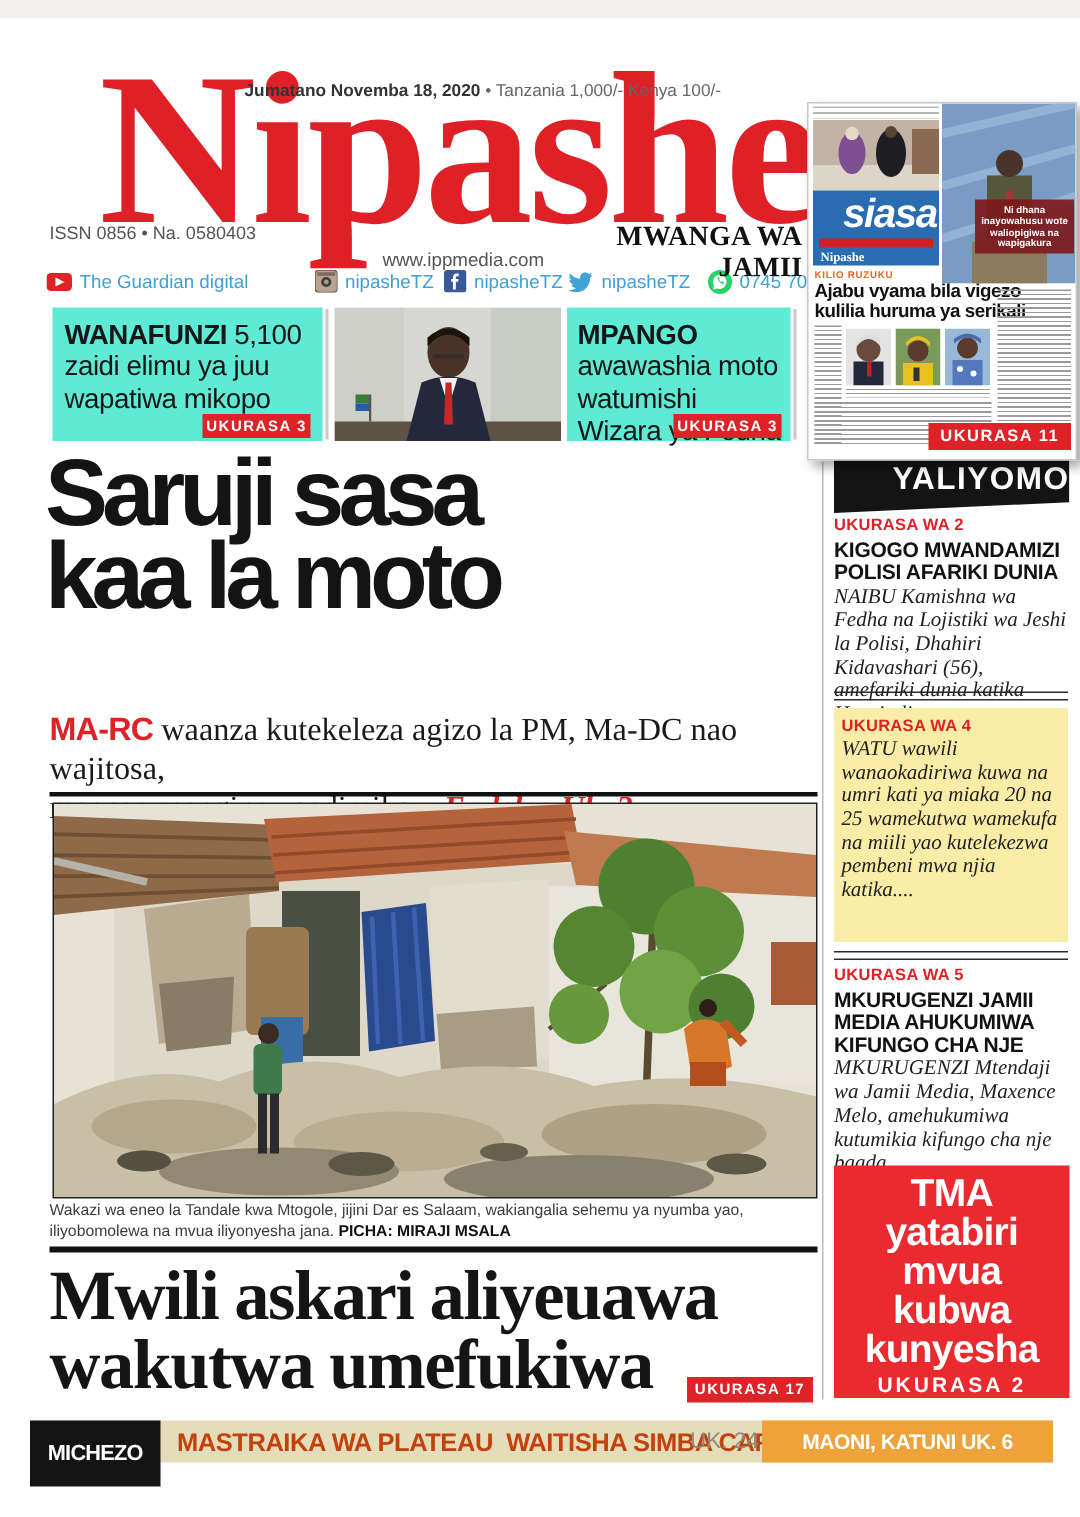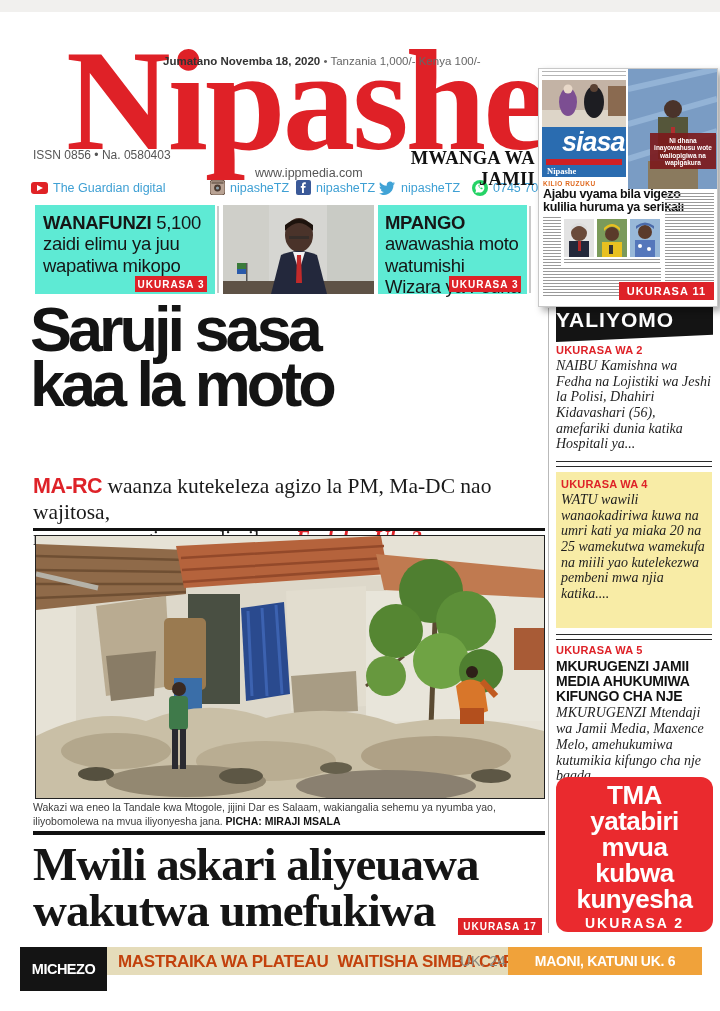--- a/index.html
+++ b/index.html
@@ -257,45 +257,46 @@
 
   <div class="abs serif" style="left:33px;top:841px;width:515px;font-weight:bold;font-size:47px;line-height:.98;color:#151515;letter-spacing:-1px;">
     <div>Mwili askari aliyeuawa</div>
     <div>wakutwa umefukiwa</div>
   </div>
   <div class="abs badge" style="left:458px;top:918px;width:84px;height:17px;">UKURASA 17</div>
 
   <div class="abs" style="left:548px;top:308px;width:1px;height:625px;background:#b9b9b9;"></div>
 
   <div class="abs" style="left:556px;top:306px;width:157px;height:36px;background:#141414;
-              clip-path:polygon(0 0,100% 0,100% 80%,0 100%);display:flex;justify-content:flex-start;">
+              clip-path:polygon(0 0,100% 0,100% 80%,0 100%);display:flex;justify-content:flex-end;">
     <span style="color:#fff;font-weight:bold;font-size:21px;letter-spacing:1px;margin-top:2px;">YALIYOMO</span>
   </div>
 
   <div class="abs" style="left:556px;top:344px;width:156px;">
     <div class="sb-label">UKURASA WA 2</div>
+    <div class="sb-title">KIGOGO MWANDAMIZI POLISI AFARIKI DUNIA</div>
     <div class="sb-body">NAIBU Kamishna wa Fedha na Lojistiki wa Jeshi la Polisi, Dhahiri Kidavashari (56), amefariki dunia katika Hospitali ya...</div>
   </div>
   <div class="abs dbl" style="left:556px;top:461px;width:156px;"></div>
 
   <div class="abs" style="left:556px;top:472px;width:156px;height:156px;background:#f8eca6;">
     <div style="padding:6px 4px 0 5px;">
       <div class="sb-label">UKURASA WA 4</div>
       <div class="sb-body">WATU wawili wanaokadiriwa kuwa na umri kati ya miaka 20 na 25 wamekutwa wamekufa na miili yao kutelekezwa pembeni mwa njia katika....</div>
     </div>
   </div>
   <div class="abs dbl" style="left:556px;top:634px;width:156px;"></div>
 
   <div class="abs" style="left:556px;top:644px;width:156px;">
     <div class="sb-label">UKURASA WA 5</div>
     <div class="sb-title">MKURUGENZI JAMII MEDIA AHUKUMIWA KIFUNGO CHA NJE</div>
     <div class="sb-body">MKURUGENZI Mtendaji wa Jamii Media, Maxence Melo, amehukumiwa kutumikia kifungo cha nje baada...</div>
   </div>
 
-  <div class="abs" style="left:556px;top:777px;width:157px;height:155px;background:#ea2a2e;display:flex;flex-direction:column;align-items:center;border-radius:12px;">
+  <div class="abs" style="left:556px;top:777px;width:157px;height:155px;background:#ea2a2e;display:flex;flex-direction:column;align-items:center;">
     <div style="color:#fff;font-weight:bold;font-size:26px;line-height:1.0;text-align:center;width:138px;margin-top:5px;letter-spacing:-0.5px;">TMA yatabiri mvua kubwa kunyesha</div>
     <div style="color:#fff;font-weight:bold;font-size:14px;letter-spacing:2px;margin-top:3px;">UKURASA 2</div>
   </div>
 
   <div class="abs" style="left:20px;top:947px;width:682px;height:28px;background:#e5dcba;">
     <div class="abs" style="left:0;top:0;width:87px;height:44px;background:#141414;display:flex;align-items:center;justify-content:center;">
       <span style="color:#fff;font-weight:bold;font-size:14.5px;letter-spacing:-0.5px;">MICHEZO</span>
     </div>
     <div class="abs" style="left:98px;top:5px;font-weight:bold;font-size:17px;color:#c2410c;letter-spacing:-0.3px;white-space:pre;">MASTRAIKA WA PLATEAU  WAITISHA SIMBA CAF</div>
     <div class="abs" style="left:440px;top:5px;font-size:15px;color:#8a8a82;">UK. 24</div>

